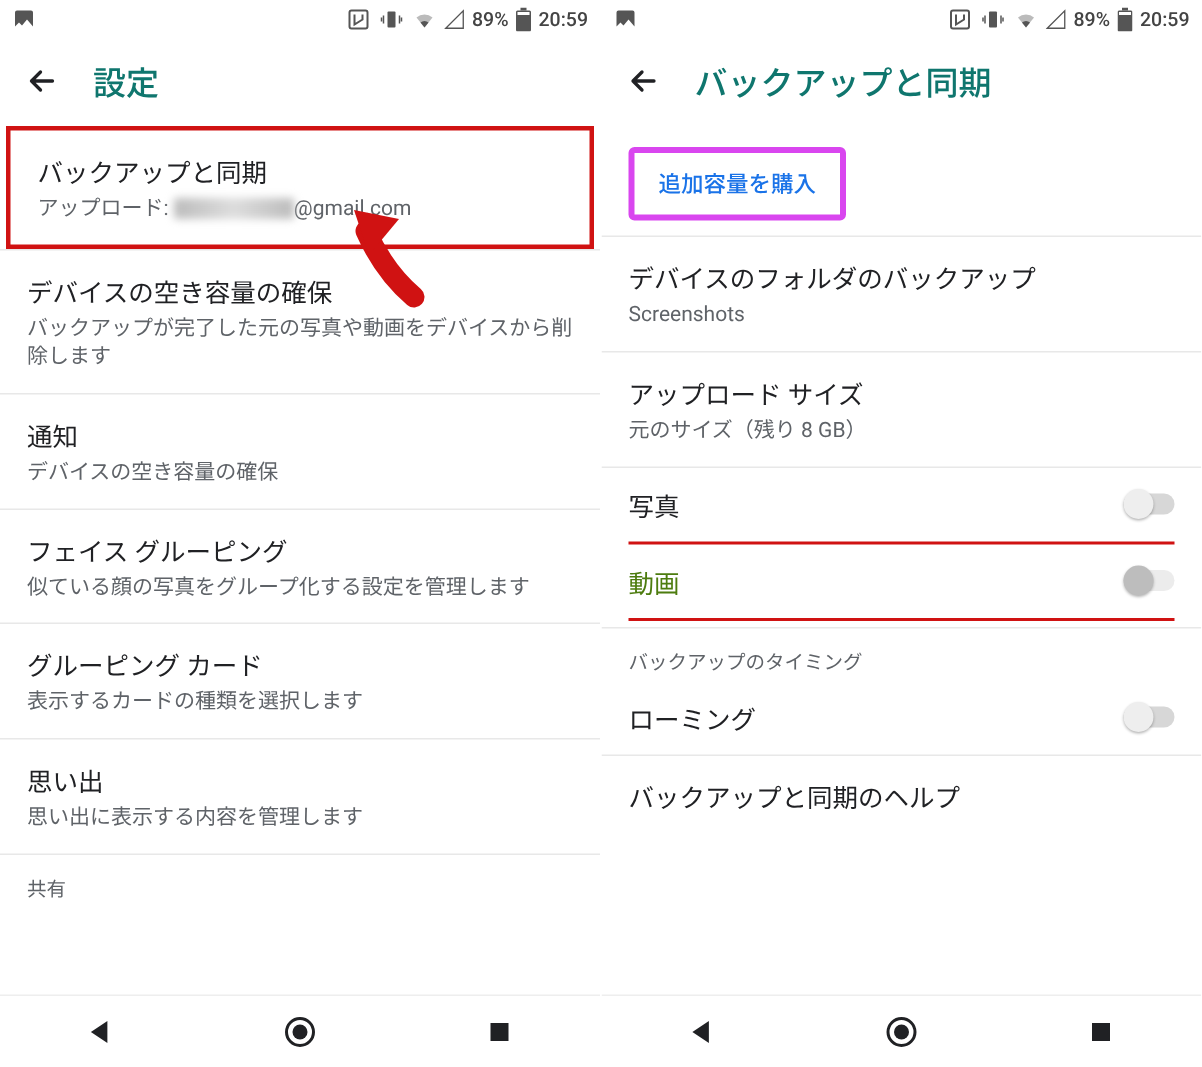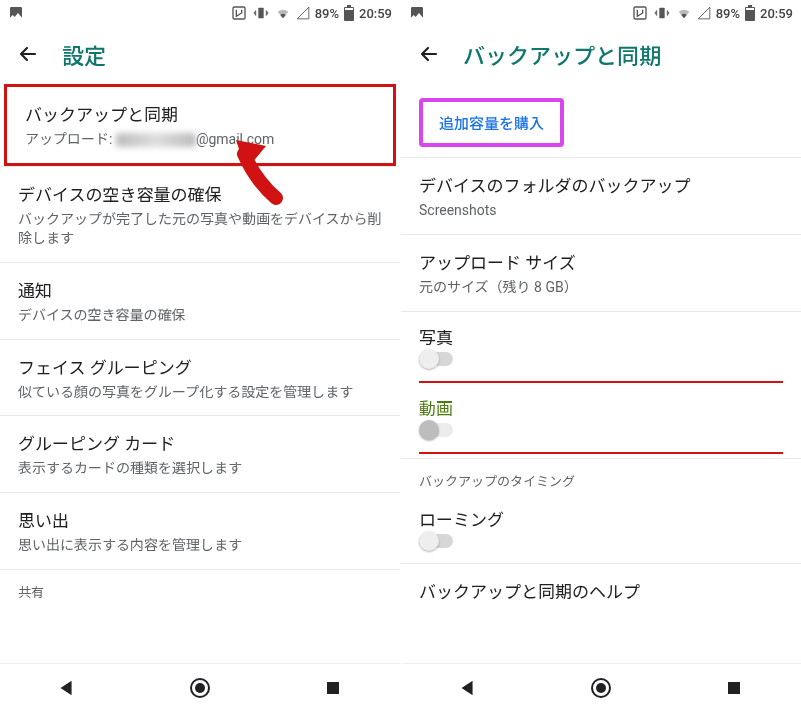--- a/index.html
+++ b/index.html
@@ -95,23 +95,23 @@
     padding: 10px 16px;
     border: 4px solid #d946ef;
     border-radius: 4px;
     font-size: 15px;
     color: #1a73e8;
     font-weight: 500;
     cursor:pointer;
   }
   .switch-row {
     display:flex;
+    align-items:center;
     justify-content:space-between;
     padding: 12px 18px;
-    flex-direction: column;
   }
   .switch-row .sw-label {
     font-size: 17px;
     color: #202124;
   }
   .switch-row.disabled .sw-label { color: #4d7c0f; }
   .switch {
     width: 34px; height: 20px;
     position: relative;
   }

